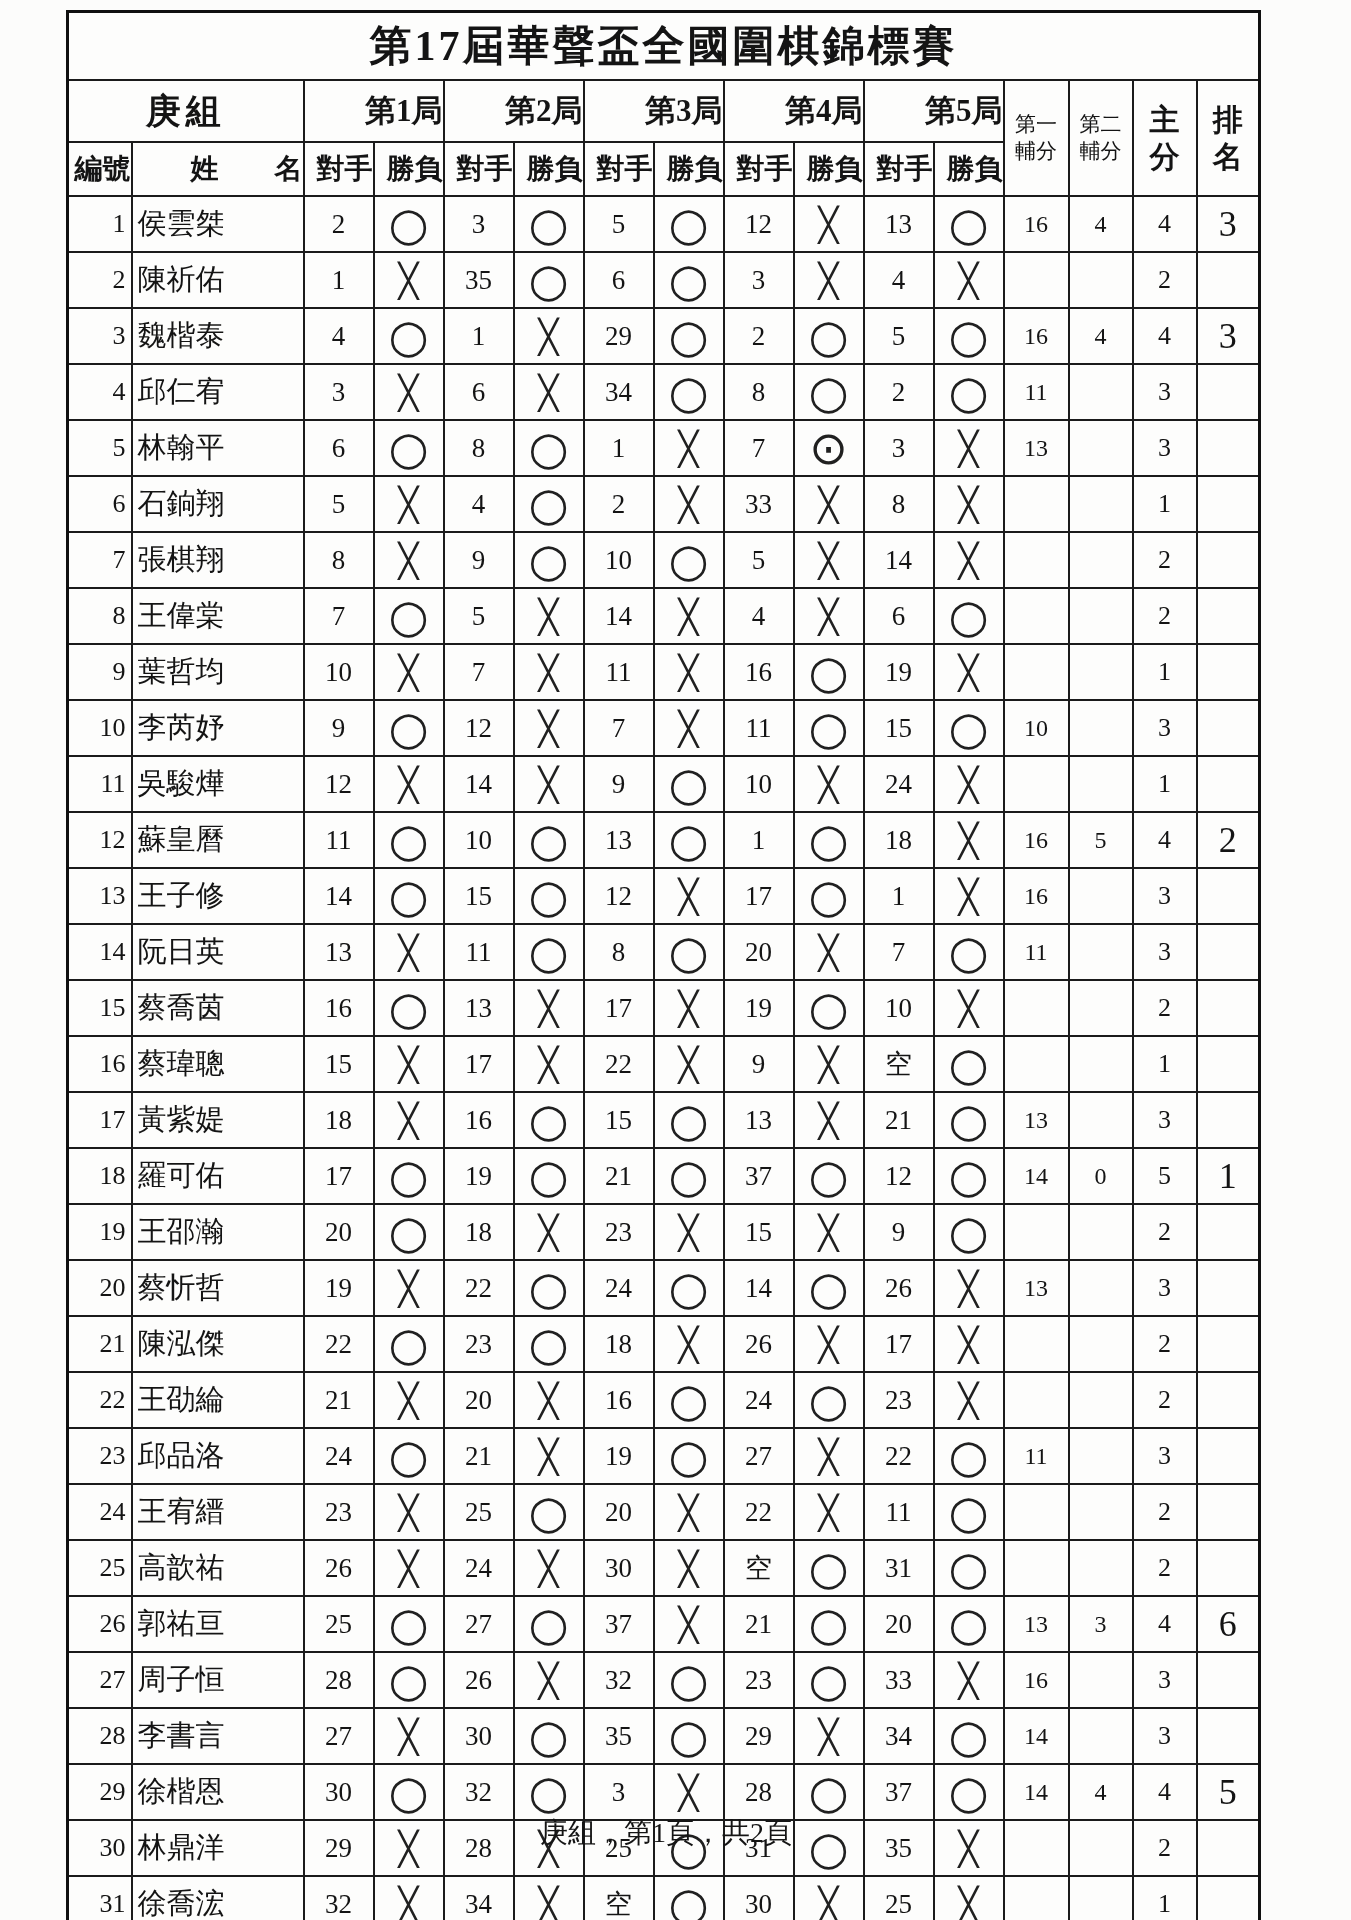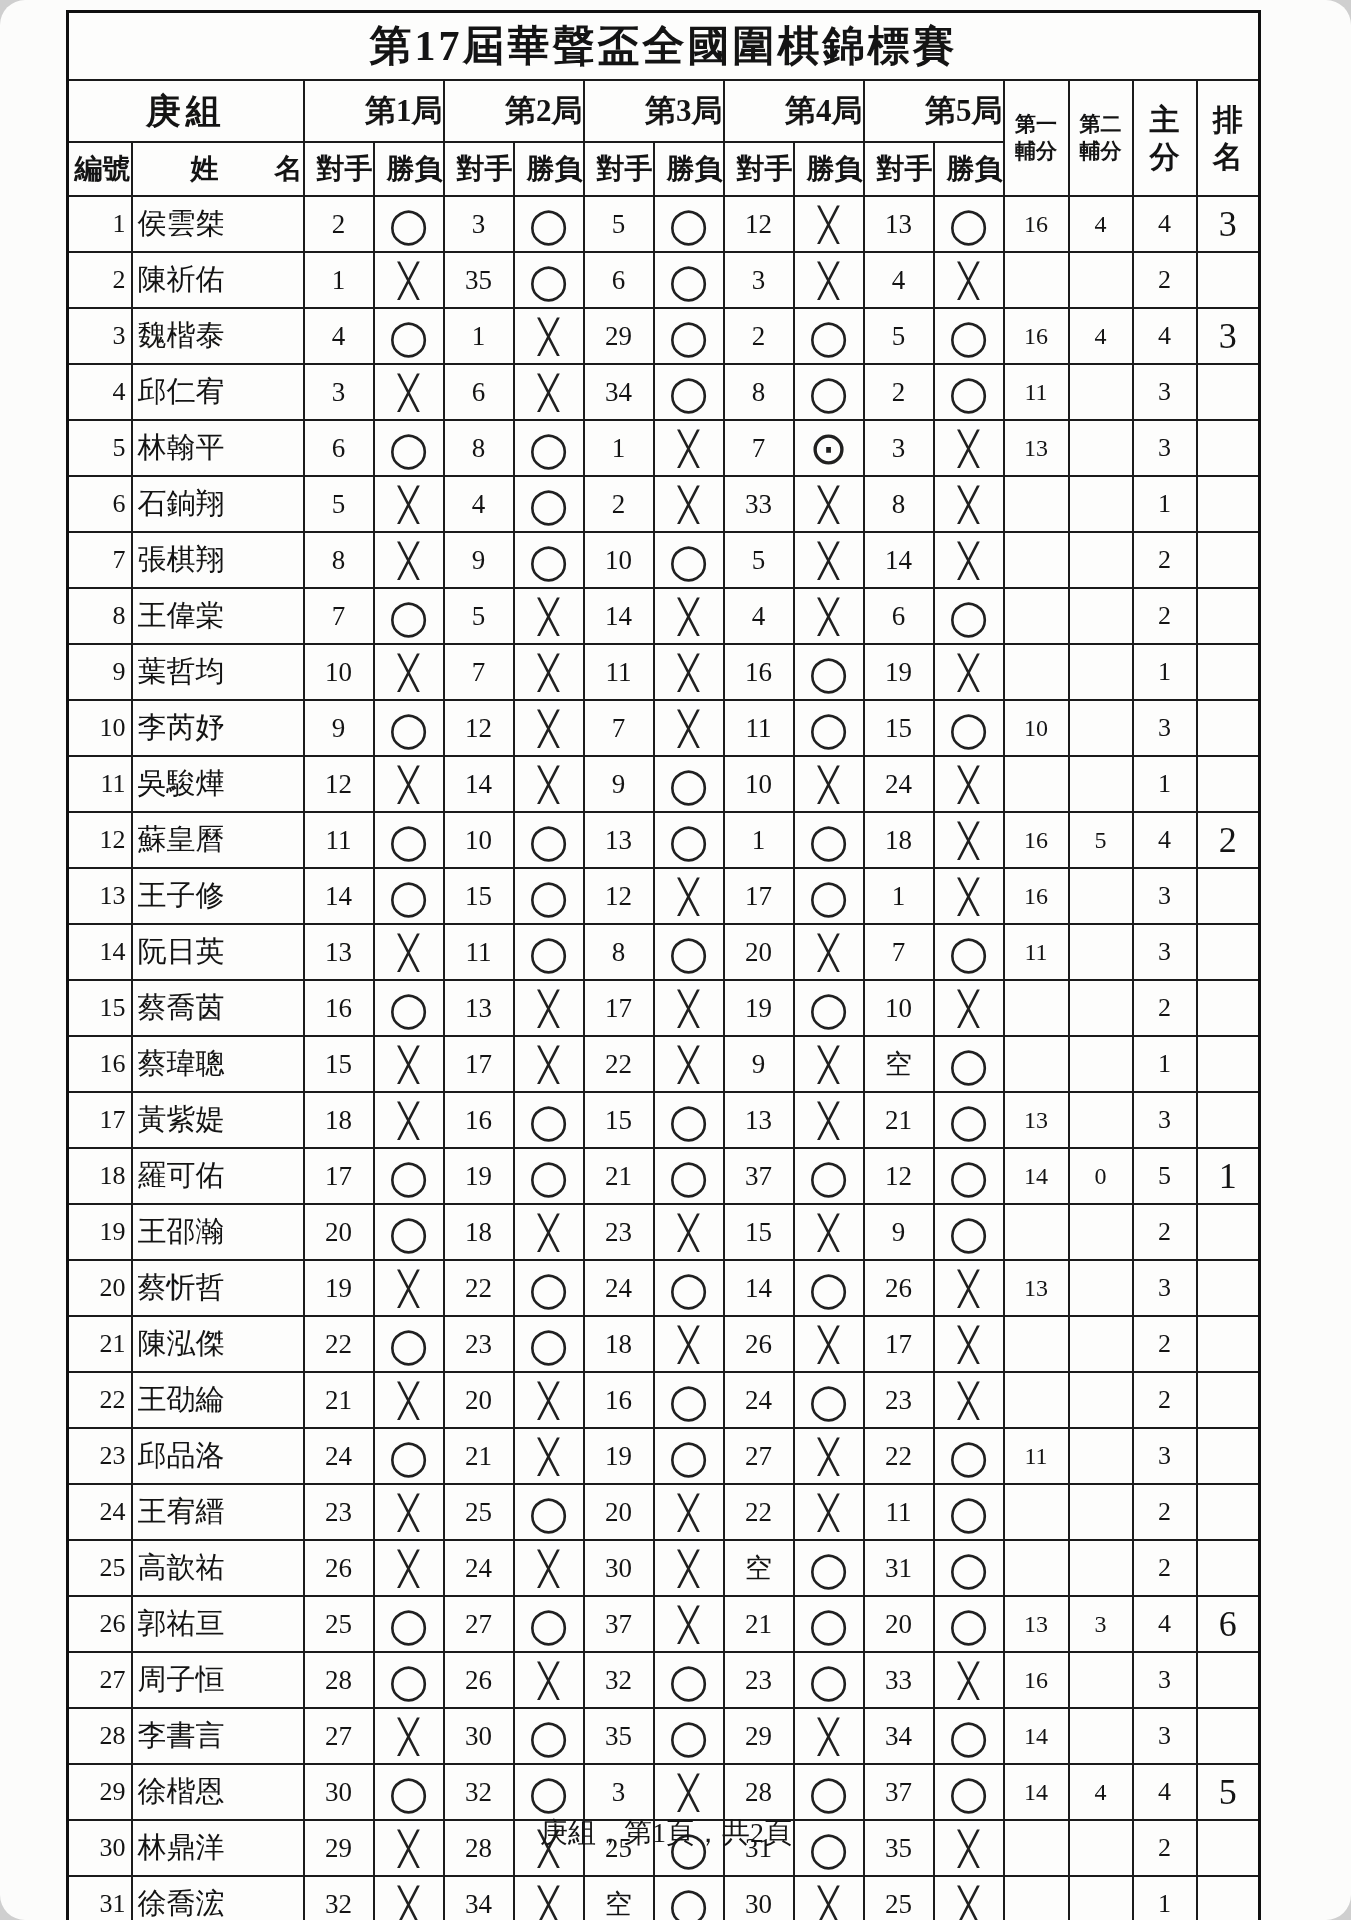--- a/index.html
+++ b/index.html
@@ -1,36 +1,35 @@
 <!DOCTYPE html>
 <html><head>
 <meta charset="utf-8">
 <style>
   html,body{margin:0;padding:0;background:#cfcfcf;}
   .page{
     position:relative;width:1351px;height:1920px;margin:0 auto;
     background:#fcfcfb;overflow:hidden;color:#141414;
     font-family:"Liberation Serif","DejaVu Serif",serif;
-    border-radius:25px;
   }
   table.results{
     position:absolute;left:66px;top:10px;width:1192px;
     border-collapse:collapse;table-layout:fixed;
     border:3px solid #101010;background:#fdfdfc;
   }
   .results th,.results td{
     border:2px solid #1b1b1b;padding:0;margin:0;
     text-align:center;vertical-align:middle;overflow:hidden;
     font-weight:normal;
   }
   tr.title-row th{height:66px;font-size:42px;font-weight:bold;letter-spacing:3px;}
   tr.hdr1 th{height:60px;}
   th.group{font-size:35px;font-weight:bold;letter-spacing:5px;}
   th.round{font-size:31px;font-weight:600;text-align:right;}
-  th.h2l div{font-size:21px;line-height:1.3;font-weight:700;}
+  th.h2l div{font-size:21px;line-height:1.3;font-weight:400;}
   th.hbig div{font-size:30px;line-height:1.25;font-weight:600;}
   tr.hdr2 th{height:52px;font-size:28px;font-weight:700;text-align:right;}
   th.no-h{font-size:19px;}
   th.name-h{font-size:33px;font-weight:bold;}
   tbody td{height:49px;font-size:27px;}
   td.no{text-align:right;padding-right:5px;font-size:26px;}
   td.pname{text-align:left;padding-left:5px;font-size:29px;}
   td.res{font-family:"DejaVu Sans","Liberation Sans",sans-serif;color:#202020;}
   td.res.win{font-size:46px;}
   td.res.loss{font-size:33px;}

